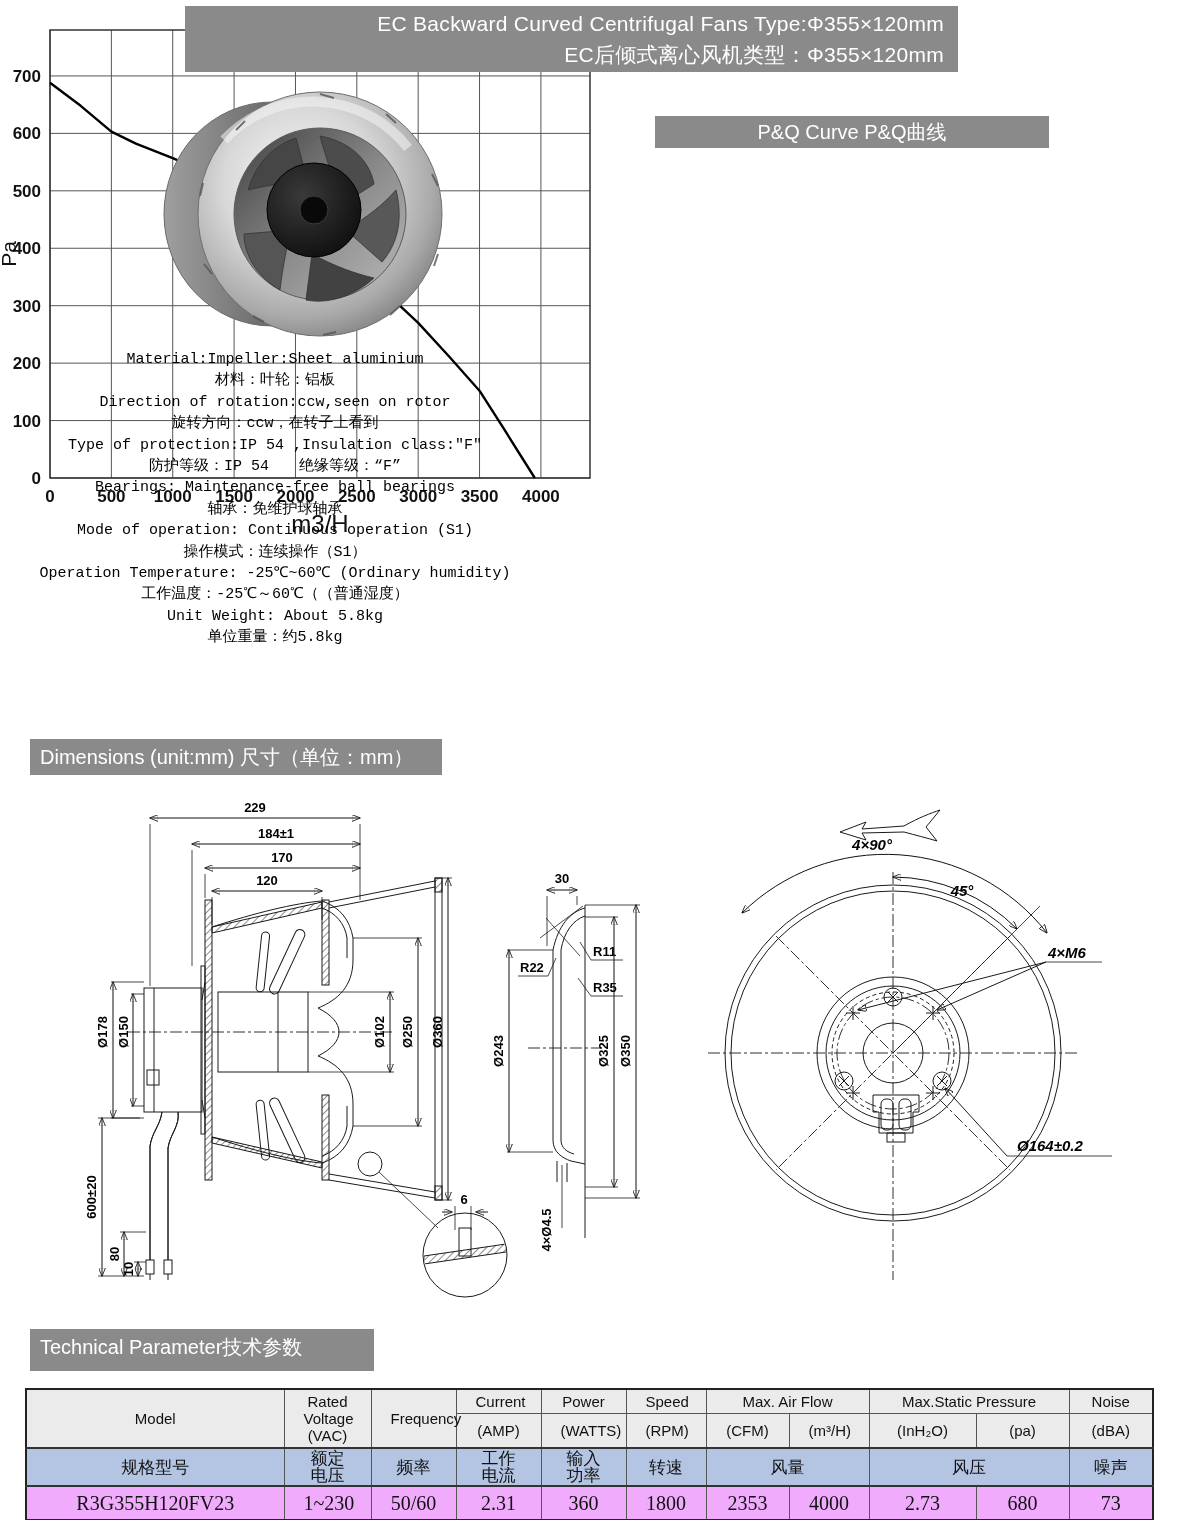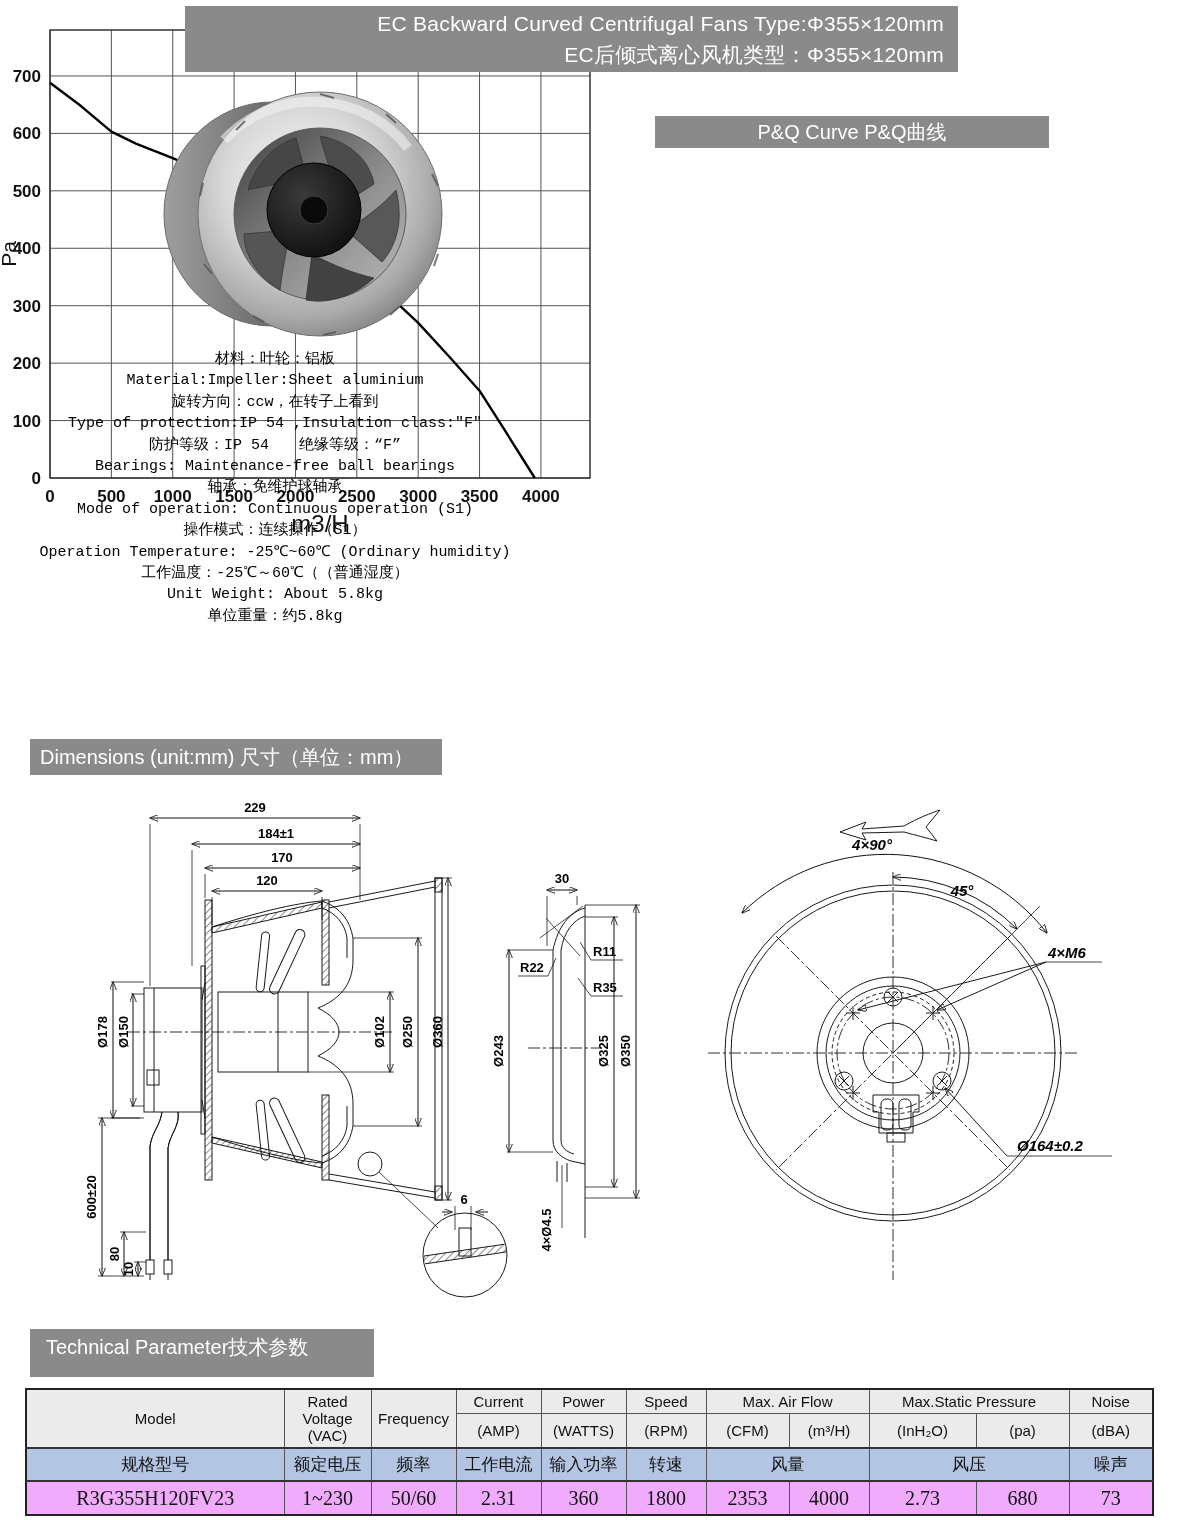--- a/index.html
+++ b/index.html
@@ -5,38 +5,38 @@
   html,body{margin:0;padding:0;background:#fff;}
   #page{position:relative;width:1200px;height:1520px;background:#fff;overflow:hidden;
         font-family:"Liberation Sans",sans-serif;color:#111;}
   .graybar{position:absolute;background:#8a8a8a;color:#fff;box-sizing:border-box;}
   #banner{left:185px;top:6px;width:773px;height:66px;text-align:right;
           font-size:21px;line-height:31px;padding:2px 14px 0 0;letter-spacing:.3px;}
   #pq-bar{left:655px;top:116px;width:394px;height:32px;text-align:center;
           font-size:20px;line-height:32px;}
   #dim-bar{left:30px;top:709px;width:412px;height:36px;font-size:20px;line-height:36px;
            padding-left:10px;margin-top:30px;}
-  #tech-bar{left:30px;top:1329px;width:344px;height:48px;font-size:20px;line-height:36px;
-            padding-left:16px;}
+  #tech-bar{left:30px;top:1329px;width:344px;height:42px;font-size:20px;line-height:36px;
+            padding-left:10px;}
   #photo{position:absolute;left:160px;top:78px;}
   #specs{position:absolute;left:10px;top:349px;width:530px;text-align:center;
          font-family:"Liberation Mono","DejaVu Sans Mono",monospace;
          font-size:15px;line-height:21.4px;color:#000;}
   #drawings{position:absolute;left:40px;top:760px;}
   .dw line,.dw path,.dw rect,.dw circle,.dw ellipse,.dw polygon,.dw polyline
      {stroke:#1a1a1a;fill:none;stroke-width:1;}
   .dw .dl{stroke:#111;marker-start:url(#ar);marker-end:url(#ar);}
   .dw .xl{stroke-width:.8;}
   .dw .cl{stroke-dasharray:12 3 3 3;stroke-width:.9;}
   .dw .ht{fill:url(#ht);}
   .dw text{stroke:none;fill:#000;font:bold 13px "Liberation Sans",sans-serif;}
   .dw text.dimb{font:bold italic 15px "Liberation Sans",sans-serif;}
   #ptable{position:absolute;left:25px;top:1388px;width:1127px;border-collapse:collapse;
           table-layout:fixed;}
-  #ptable td{border:1px solid #555;text-align:center;vertical-align:middle;padding:1px 2px;
+  #ptable td{border:1px solid #555;text-align:center;vertical-align:middle;padding:1px 19px;
              font-size:15px;line-height:17px;}
   #ptable{border:2px solid #222;}
   #ptable .h1 td,#ptable .h2 td{background:#ebebeb;}
   #ptable .h1 td{height:21px;}
   #ptable .h2 td{height:31px;}
   #ptable .cn td{background:#b4c5e4;height:29px;font-size:17px;
                  border-top:2px solid #333;border-bottom:2px solid #333;}
   #ptable .dr td{height:30px;font-family:"Liberation Serif",serif;font-size:20px;background:#f0abfc;}
 </style>
 </head>
@@ -140,22 +140,23 @@
       <text x="41" y="139.38461538461536" text-anchor="end" font-size="17" font-weight="600" fill="#111">600</text>
       <line x1="50" y1="75.94871794871796" x2="590" y2="75.94871794871796" stroke="#555" stroke-width="1"></line>
       <text x="41" y="81.94871794871796" text-anchor="end" font-size="17" font-weight="600" fill="#111">700</text>
       <rect x="50" y="30" width="540" height="448" fill="none" stroke="#333" stroke-width="1.5"></rect>
       <path d="M50.0,82.8 L80.7,105.8 L111.4,131.7 L135.9,143.7 L172.7,158.1 L203.4,171.3 L234.1,187.9 L264.8,205.8 L295.5,225.3 L326.1,246.0 L356.8,268.4 L387.5,294.2 L418.2,322.9 L448.9,356.2 L479.5,390.7 L504.1,429.2 L534.8,478.0" fill="none" stroke="#000" stroke-width="2.4" stroke-linejoin="round"></path>
       <text x="16" y="254" font-size="21" fill="#111" text-anchor="middle" transform="rotate(-90 16 254)">Pa</text>
       <text x="320" y="532" font-size="24" fill="#111" text-anchor="middle">m3/H</text>
     </svg>
 
   <div id="specs">
+    <div>Material:Impeller:Sheet aluminium</div>
     <div>材料：叶轮：铝板</div>
-    <div>Material:Impeller:Sheet aluminium</div>
+    <div>Direction of rotation:ccw,seen on rotor</div>
     <div>旋转方向：ccw，在转子上看到</div>
     <div>Type of protection:IP 54 ,Insulation class:"F"</div>
     <div>防护等级：IP 54　　绝缘等级：“F”</div>
     <div>Bearings: Maintenance-free ball bearings</div>
     <div>轴承：免维护球轴承</div>
     <div>Mode of operation: Continuous operation (S1)</div>
     <div>操作模式：连续操作（S1）</div>
     <div>Operation Temperature: -25℃~60℃ (Ordinary humidity)</div>
     <div>工作温度：-25℃～60℃（（普通湿度）</div>
     <div>Unit Weight: About 5.8kg</div>

